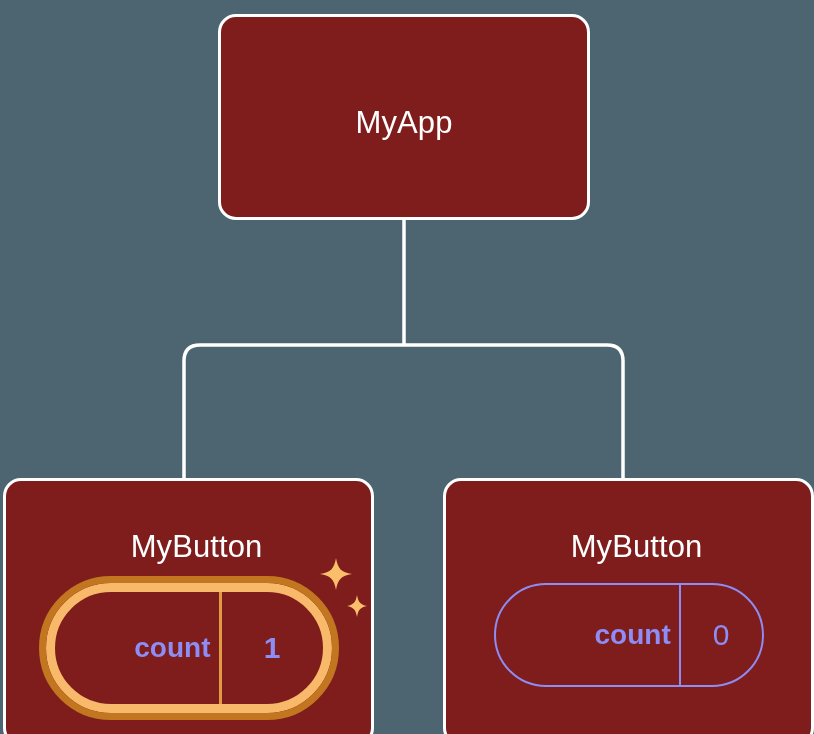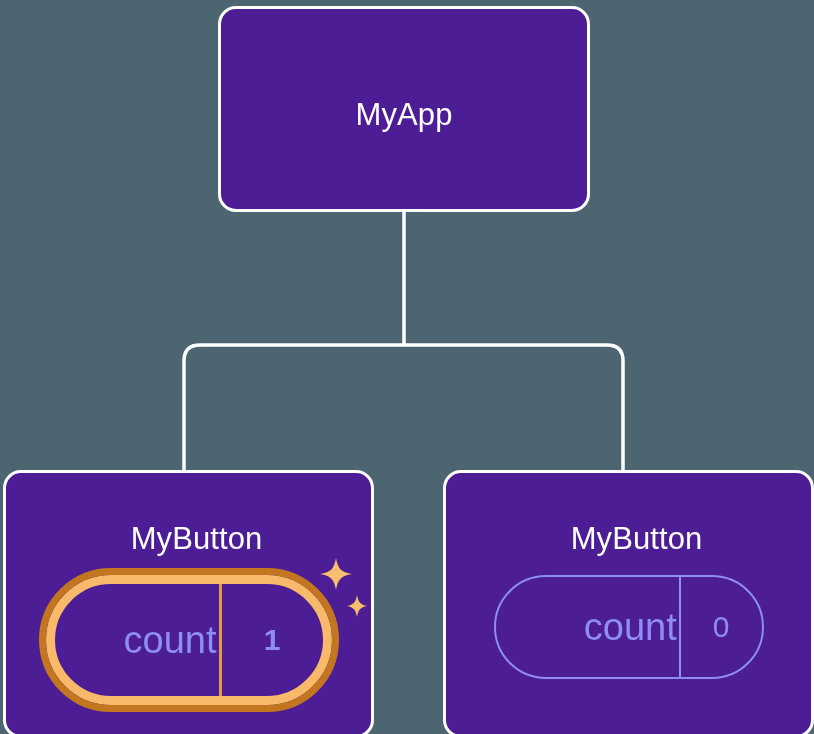--- a/index.html
+++ b/index.html
@@ -21,24 +21,25 @@
   .connectors {
     position: absolute;
     left: 0; top: 0;
     width: 814px; height: 734px;
     pointer-events: none;
   }
 
   
   .node {
     position: absolute;
-    background: #4c1d95;
+    background: #7f1d1d;
     border: 3px solid #ffffff;
     border-radius: 16px;
     box-sizing: border-box;
+    margin-top: 8px;
   }
   .node-title {
     color: #ffffff;
     font-size: 31px;
     font-weight: 400;
     text-align: center;
     letter-spacing: 0.1px;
     line-height: 1;
     white-space: nowrap;
   }
@@ -88,23 +89,23 @@
   }
   .pill-cell {
     display: flex;
     align-items: center;
     justify-content: center;
     box-sizing: border-box;
     line-height: 1;
   }
   .pill-key {
     color: #8d8df5;
-    font-size: 38px;
-    font-weight: 400;
-    padding-right: 2px;
+    font-size: 28px;
+    font-weight: 700;
+    padding-right: 8px;
     justify-content: flex-end;
   }
   .pill-val {
     color: #8d8df5;
     font-size: 30px;
     justify-content: center;
   }
 
   
   .pill.plain {

